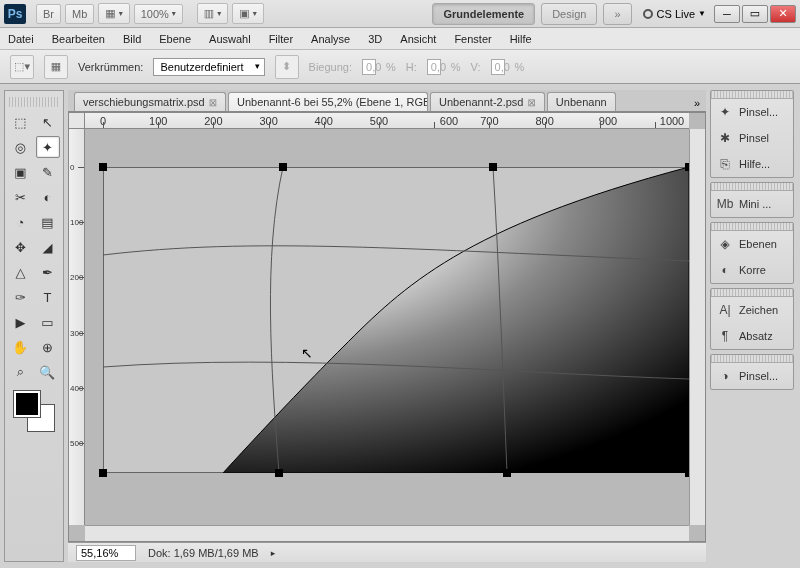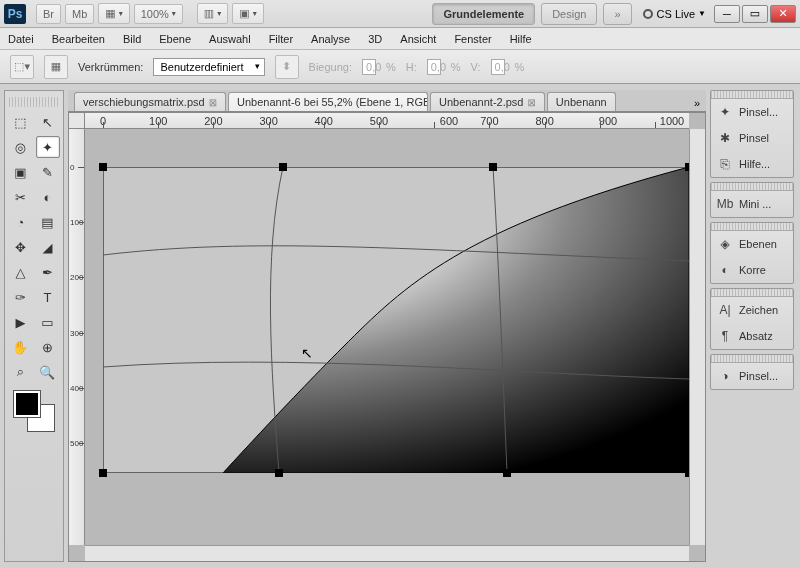--- a/index.html
+++ b/index.html
@@ -263,20 +263,25 @@
           <div class="handle" style="left:176px;top:306px"></div>
           <div class="handle" style="left:404px;top:306px"></div>
           <div class="handle" style="left:586px;top:306px"></div>
           <div class="cursor">↖</div>
         </div>
       </div>
       <div class="scroll-h"></div>
       <div class="scroll-v"></div>
     </div>
 
+    <div class="statusbar">
+      <input class="status-zoom" value="55,16%" style="">
+      <span>Dok: 1,69 MB/1,69 MB</span>
+      <span style="font-size:9px;">▸</span>
+    </div>
   </div>
 
   <div class="rightcol" id="rightcol">
       <div class="rpanel">
         <div class="rpanel-handle"></div>
         <div class="ritem">
           <div class="ricon">✦</div>
           <span>Pinsel...</span>
         </div>
         <div class="ritem">

